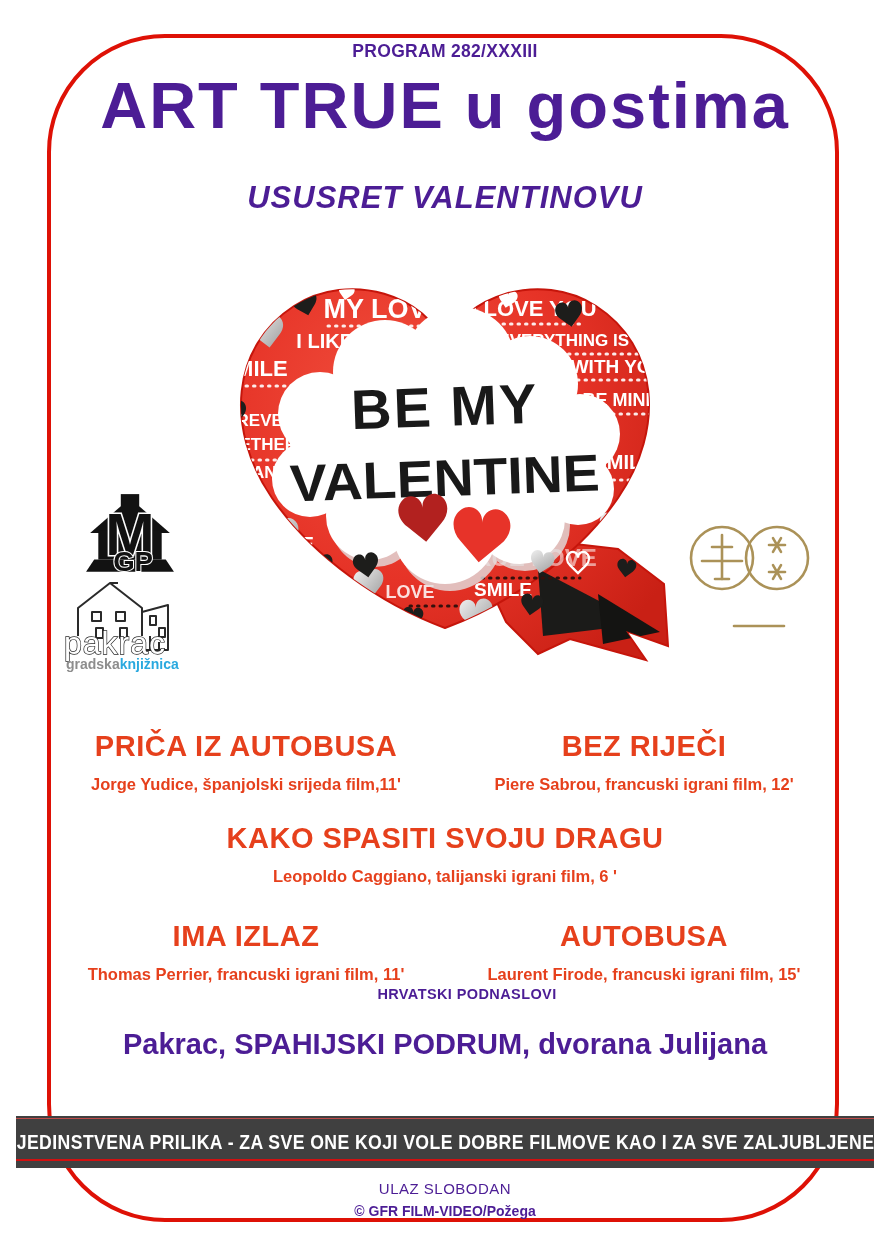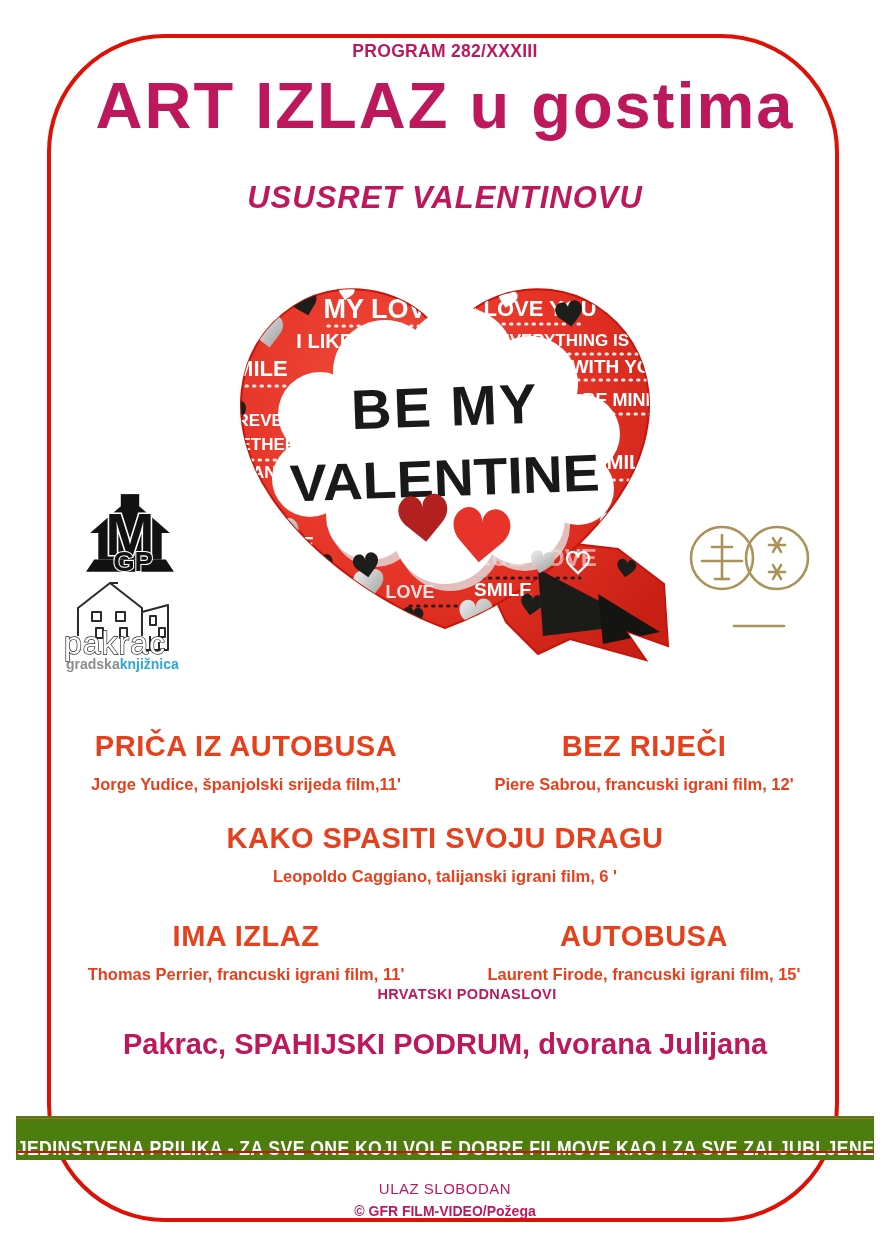--- a/index.html
+++ b/index.html
@@ -4,61 +4,61 @@
 <style>
   html,body{margin:0;padding:0;background:#ffffff;}
   .poster{
     position:relative; width:890px; height:1260px; background:#ffffff;
     font-family:"Liberation Sans", sans-serif; overflow:hidden;
   }
   .border-frame{
     position:absolute; left:47px; top:34px; width:792px; height:1188px;
     border:4px solid #de1106; border-radius:118px; box-sizing:border-box;
   }
-  .ctext{position:absolute; left:0; right:0; text-align:center; color:#be185d; margin:0;}
+  .ctext{position:absolute; left:0; right:0; text-align:center; color:#4c1d95; margin:0;}
   .program{top:41px; font-size:17.5px; font-weight:700; letter-spacing:.3px;}
   .title{top:72px; font-size:65px; font-weight:700; letter-spacing:2px; line-height:1.05;}
   .subtitle{top:180px; font-size:31px; font-weight:700; font-style:italic; letter-spacing:1px;}
   .balloon-wrap{position:absolute; left:198px; top:254px; width:494px; height:414px;}
   .logo-mgp{position:absolute; left:84px; top:492px; width:92px; height:86px;}
   .logo-lib{position:absolute; left:62px; top:574px; width:130px; height:100px;}
   .logo-city{position:absolute; left:686px; top:520px; width:128px; height:118px;}
   .films-row{position:absolute; left:47px; right:47px; display:flex;}
   .films-row .col{flex:1 1 0; text-align:center;}
   .row1{top:718px;} .row2{top:908px;}
   .film-title{font-size:29px; font-weight:700; color:#e6401c; letter-spacing:.5px; margin:12px;}
   .film-credits{font-size:16.5px; font-weight:700; color:#e6401c; margin:7px 0 0 0;}
   .film-center{position:absolute; left:0; right:0; top:810px; text-align:center;}
   .film-center .film-credits{margin-top:7px;text-align:center;}
   .subtitles-note{top:986px; font-size:14.5px; font-weight:700; letter-spacing:.4px;padding-left:44px;}
   .venue1{top:1028px; font-size:29px; font-weight:700;}
   .venue2{top:1068px; font-size:29px; font-weight:700;}
   .banner{
-    position:absolute; left:16px; right:16px; top:1116px; height:44px;
-    background:#4d7c0f; display:flex; align-items:flex-end; justify-content:center;
+    position:absolute; left:16px; right:16px; top:1116px; height:52px;
+    background:#404040; display:flex; align-items:center; justify-content:center;
   }
   .banner-topline{position:absolute; left:0; right:0; top:2px; height:1px; background:#f4504d; opacity:.7;}
   .banner-bottomline{position:absolute; left:0; right:0; bottom:7px; height:2px; background:#d21010;}
   .banner-text{
     color:#ffffff; font-weight:700; font-size:21px; white-space:nowrap;
     transform:scaleX(.84); transform-origin:center; letter-spacing:.5px;
   }
   .admission{top:1180px; font-size:15px; font-weight:400; letter-spacing:.5px;}
   .copyright{top:1203px; font-size:14px; font-weight:700;}
   svg text{font-family:"Liberation Sans", sans-serif;}
 </style>
 </head>
 <body>
 
 <div class="poster">
 
   <div class="border-frame"></div>
 
   <p class="ctext program">PROGRAM 282/XXXIII</p>
-  <p class="ctext title">ART IZLAZ u gostima</p>
+  <p class="ctext title">ART TRUE u gostima</p>
   <p class="ctext subtitle">USUSRET VALENTINOVU</p>
 
   <div class="balloon-wrap">
     <svg viewBox="0 0 494 414" width="494" height="414">
       <defs>
         <radialGradient id="balGrad" gradientUnits="userSpaceOnUse" cx="200" cy="150" r="320">
           <stop offset="0" stop-color="#f1503e"></stop>
           <stop offset="0.55" stop-color="#e63327"></stop>
           <stop offset="1" stop-color="#c92015"></stop>
         </radialGradient>

